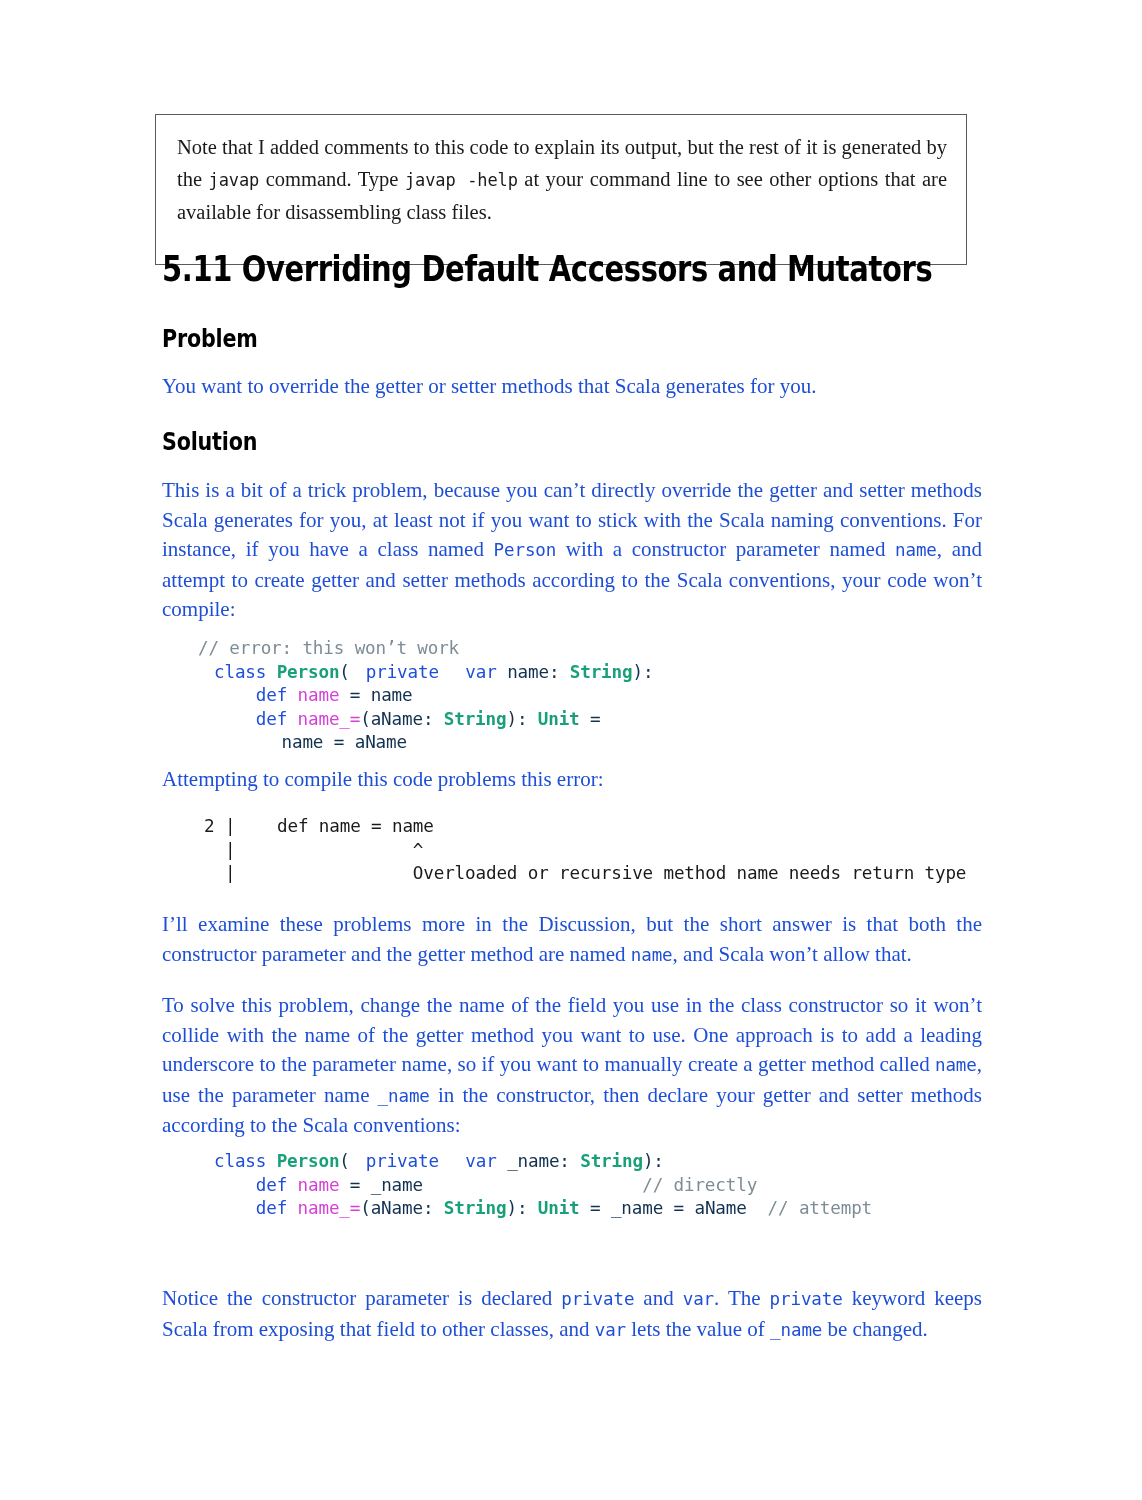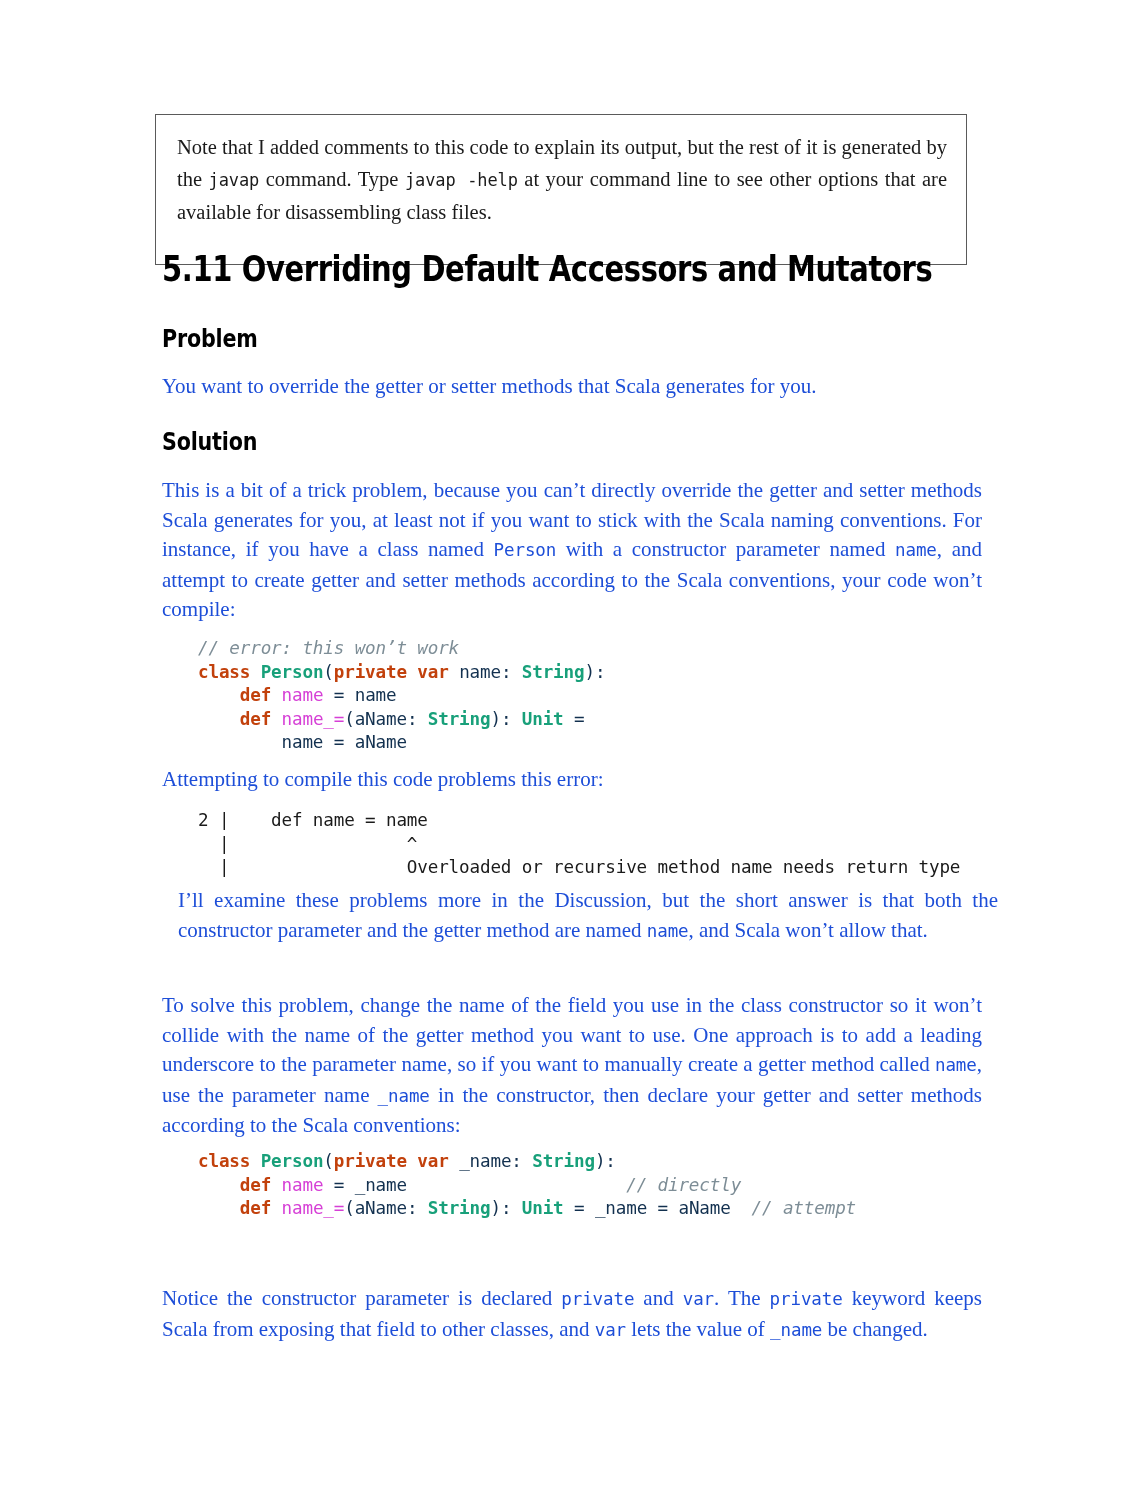--- a/index.html
+++ b/index.html
@@ -105,30 +105,30 @@
     position: absolute;
     left: 36px;
     margin: 0;
     font-family: "DejaVu Sans Mono", monospace;
     font-size: 17.6px;
     line-height: 23.6px;
     white-space: pre;
     color: #12304f;
     letter-spacing: -0.15px;
   }
-  .kw   { color: #c2410c; font-weight: bold; }
+  .kw   { color: #1d4ed8; font-weight: normal; margin-left: 16px; }
   .typ  { color: #18a07a; font-weight: bold; }
   .mth  { color: #d63fd6; }
-  .cmt  { color: #7d8d96; font-style: italic; }
+  .cmt  { color: #7d8d96; }
   .pl   { color: #12304f; }
 
   pre.errblock {
     position: absolute;
     left: 36px;
-    margin: 0;
+    margin: 6px;
     font-family: "DejaVu Sans Mono", monospace;
     font-size: 17.6px;
     line-height: 23.6px;
     white-space: pre;
     color: #1a1a1a;
     letter-spacing: -0.15px;
   }
 
   
   .footer-rule {
@@ -185,21 +185,21 @@
     <span class="kw">def</span> <span class="mth">name</span> <span class="pl">=</span> <span class="pl">name</span>
     <span class="kw">def</span> <span class="mth">name_=</span><span class="pl">(</span><span class="pl">aName</span><span class="pl">: </span><span class="typ">String</span><span class="pl">): </span><span class="typ">Unit</span> <span class="pl">=</span>
         <span class="pl">name</span> <span class="pl">=</span> <span class="pl">aName</span></pre>
 
     <p class="body nojust" style="top:765px;">Attempting to compile this code problems this error:</p>
 
     <pre class="errblock" style="top:809px;"><span>2 |    def name = name</span>
 <span>  |                 ^</span>
 <span>  |                 Overloaded or recursive method name needs return type</span></pre>
 
-    <p class="body" style="top:886px;margin-left:16px;"><span>I’ll examine these problems more in the Discussion, but the short answer is that both the constructor parameter and the getter method are named </span><code>name</code><span>, and Scala won’t allow that.</span></p>
+    <p class="body" style="top:910px;"><span>I’ll examine these problems more in the Discussion, but the short answer is that both the constructor parameter and the getter method are named </span><code>name</code><span>, and Scala won’t allow that.</span></p>
 
     <p class="body" style="top:991px;"><span>To solve this problem, change the name of the field you use in the class constructor so it won’t collide with the name of the getter method you want to use. One approach is to add a leading underscore to the parameter name, so if you want to manually create a getter method called </span><code>name</code><span>, use the parameter name </span><code>_name</code><span> in the constructor, then declare your getter and setter methods according to the Scala conventions:</span></p>
 
     <pre class="code" style="top:1150px;"><span class="kw">class</span> <span class="typ">Person</span><span class="pl">(</span><span class="kw">private</span> <span class="kw">var</span> <span class="pl">_name</span><span class="pl">: </span><span class="typ">String</span><span class="pl">):</span>
     <span class="kw">def</span> <span class="mth">name</span> <span class="pl">=</span> <span class="pl">_name</span>                     <span class="cmt">// directly</span>
     <span class="kw">def</span> <span class="mth">name_=</span><span class="pl">(</span><span class="pl">aName</span><span class="pl">: </span><span class="typ">String</span><span class="pl">): </span><span class="typ">Unit</span> <span class="pl">=</span> <span class="pl">_name</span> <span class="pl">=</span> <span class="pl">aName</span>  <span class="cmt">// attempt</span></pre>
 
     <p class="body" style="top:1284px;"><span>Notice the constructor parameter is declared </span><code>private</code><span> and </span><code>var</code><span>. The </span><code>private</code><span> keyword keeps Scala from exposing that field to other classes, and </span><code>var</code><span> lets the value of </span><code>_name</code><span> be changed.</span></p>
 
     <div class="footer-rule"></div>

